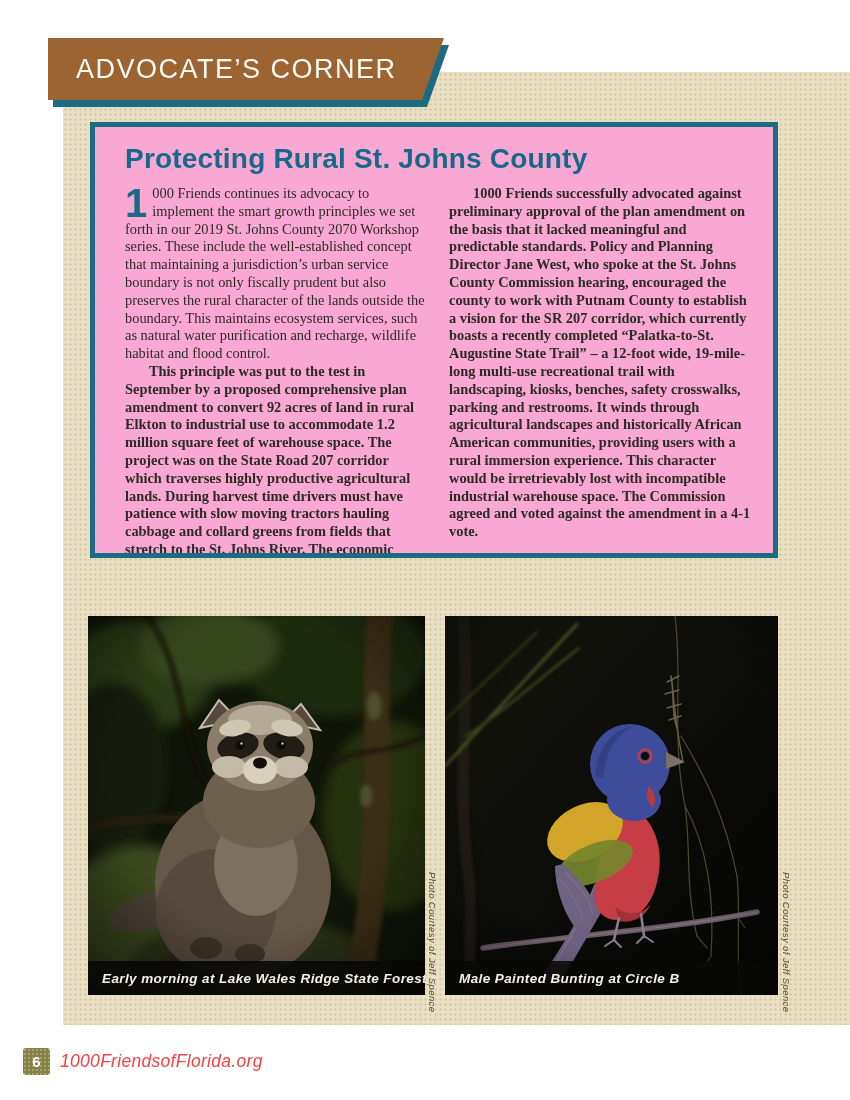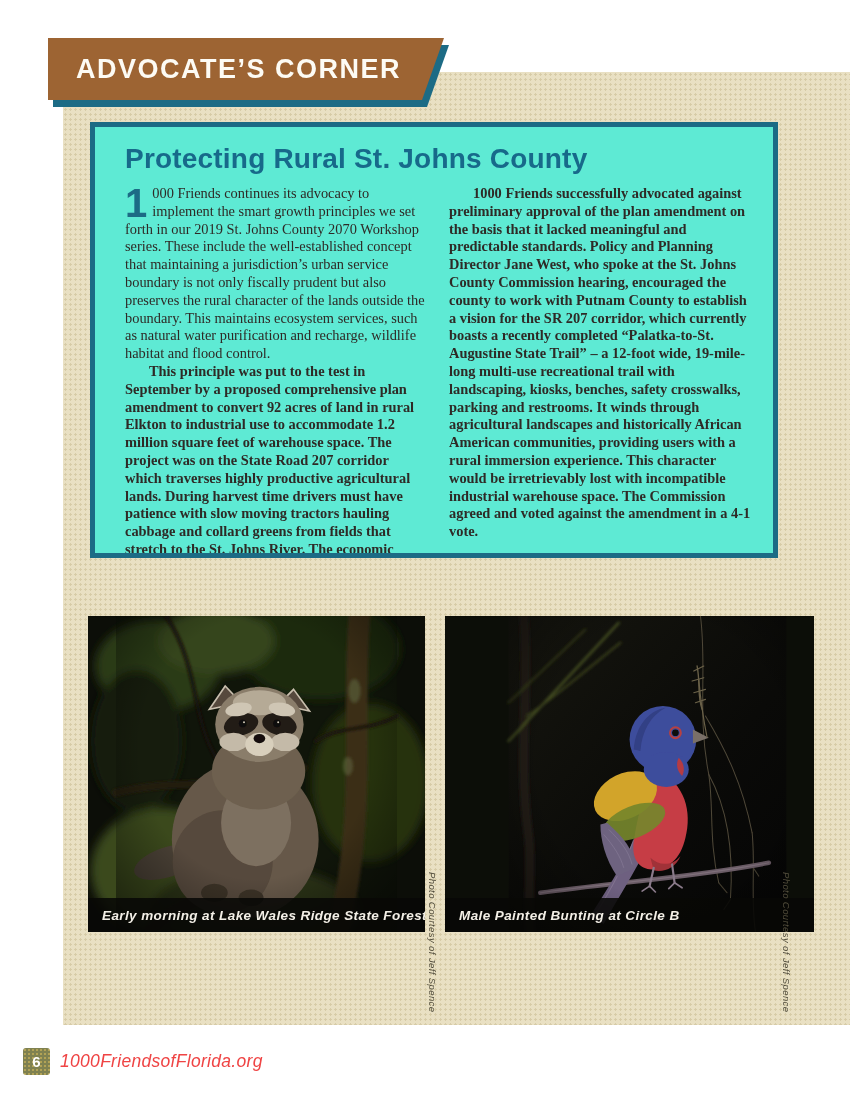--- a/index.html
+++ b/index.html
@@ -21,51 +21,51 @@
     background:#1c6b85;
     clip-path:polygon(0 0,100% 0,calc(100% - 22px) 100%,0 100%);
   }
   .banner-face{
     position:absolute;left:0;top:0;width:100%;height:100%;
     background:#9d6433;
     clip-path:polygon(0 0,100% 0,calc(100% - 22px) 100%,0 100%);
     display:flex;align-items:center;
   }
   .banner-face span{
-    color:#fdfbf4;font-weight:bold;font-size:27px;letter-spacing:1.5px;
+    color:#fdfbf4;font-weight:normal;font-size:27px;letter-spacing:1.5px;
     padding-left:28px;white-space:nowrap;
   }
   
   .article-box{
     position:absolute;left:90px;top:122px;width:688px;height:436px;
-    box-sizing:border-box;border:5px solid #1c6b85;background:#5eead4;
+    box-sizing:border-box;border:5px solid #1c6b85;background:#f9a8d4;
     overflow:hidden;
   }
   .article-title{
     margin:16px 20px 8px 30px;color:#17698a;font-size:28px;font-weight:bold;
     letter-spacing:0.2px;
   }
   .cols{
     display:flex;gap:20px;padding:2px 20px 0 30px;
     font-family:"Liberation Serif",serif;font-size:14.4px;line-height:17.8px;
     color:#2e2a26;
   }
   .col{flex:1;min-width:0;}
   .col p{margin:0;}
   .col p.indent{text-indent:24px;font-weight:bold;}
   .dropcap{
     float:left;font-family:"Liberation Sans",sans-serif;font-weight:bold;
     font-size:40px;line-height:32px;color:#1c6b85;padding:2px 5px 0 0;
   }
   
   .photo{
-    position:absolute;top:616px;height:316px;background:#0c0e08;overflow:hidden;
+    position:absolute;top:616px;height:379px;background:#0c0e08;overflow:hidden;
   }
   .photo-left{left:88px;width:337px;}
-  .photo-right{left:445px;width:333px;padding-left:36px;}
+  .photo-right{left:445px;width:333px;}
   .photo svg{display:block;width:100%;height:100%;}
   .caption-bar{
     position:absolute;left:0;right:0;bottom:0;height:34px;
     background:rgba(8,8,6,0.88);display:flex;align-items:center;
   }
   .caption-bar span{
     color:#f3efe6;font-style:italic;font-weight:bold;font-size:13.5px;
     letter-spacing:0.4px;padding-left:14px;white-space:nowrap;
   }
   .credit{

